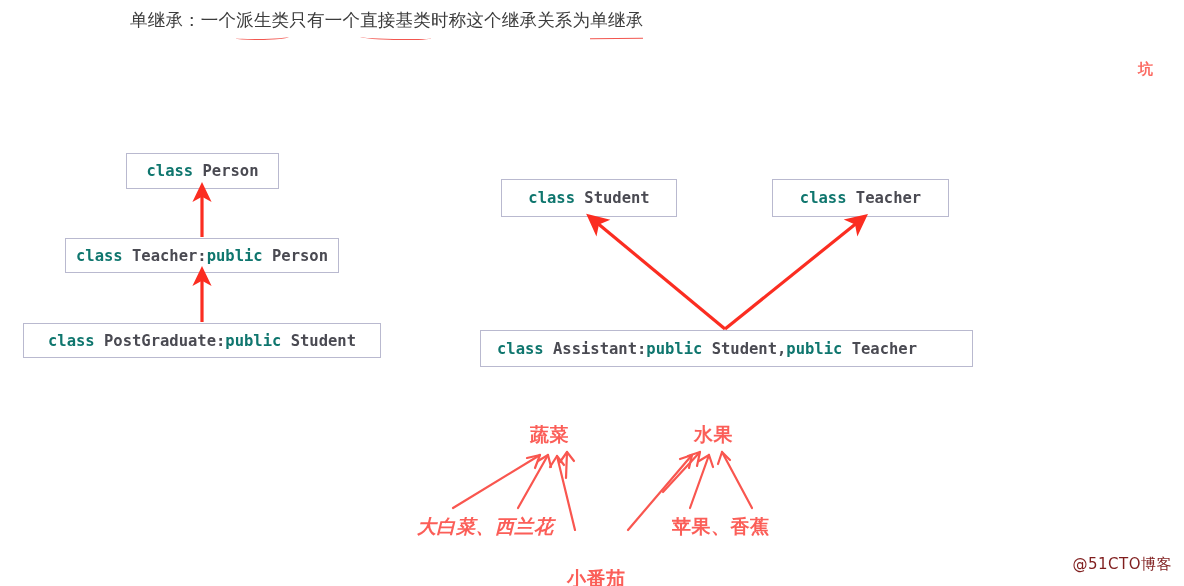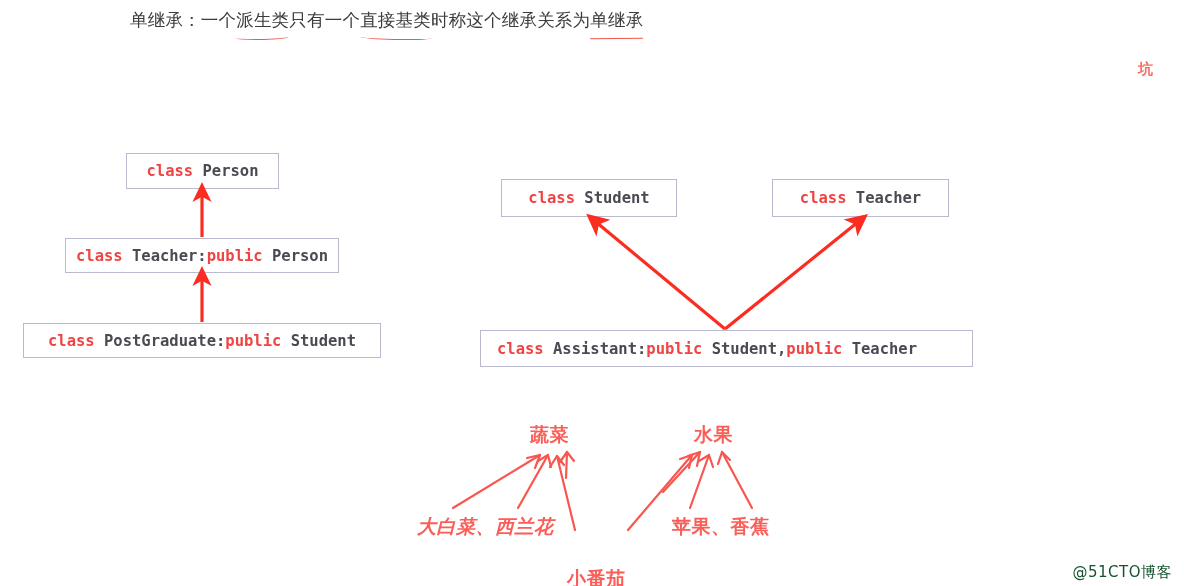--- a/index.html
+++ b/index.html
@@ -71,21 +71,21 @@
     font-family: "DejaVu Sans Mono", "Liberation Mono", monospace;
     font-size: 15.5px;
     font-weight: 700;
     color: #4a4a52;
     display: flex;
     align-items: center;
     justify-content: center;
     white-space: pre;
     letter-spacing: 0px;
   }
-  .cbox .kw { color: #ef4444; }
+  .cbox .kw { color: #0f766e; }
   .cbox.left-pad { justify-content: flex-start; padding-left: 16px; }
 
   
   #arrows {
     position: absolute;
     left: 0; top: 0;
     width: 1184px;
     height: 586px;
     pointer-events: none;
   }
@@ -96,23 +96,23 @@
     color: #fb5e58;
     font-size: 19px;
     font-weight: 700;
     white-space: nowrap;
     letter-spacing: 0.5px;
   }
 
   .watermark {
     position: absolute;
     right: 12px;
-    bottom: 4px;
+    bottom: 12px;
     font-size: 15px;
-    color: #14532d;
+    color: #7f1d1d;
     letter-spacing: 0.5px;
   }
 </style>
 </head>
 <body>
 
 <div class="prose">
 
   <p class="para p1"><span>单继承：一个</span><span class="ul">派生类</span><span>只有一个</span><span class="ul w2">直接基类</span><span>时称这个继承关系为</span><span class="ul flat">单继承</span></p>
 

